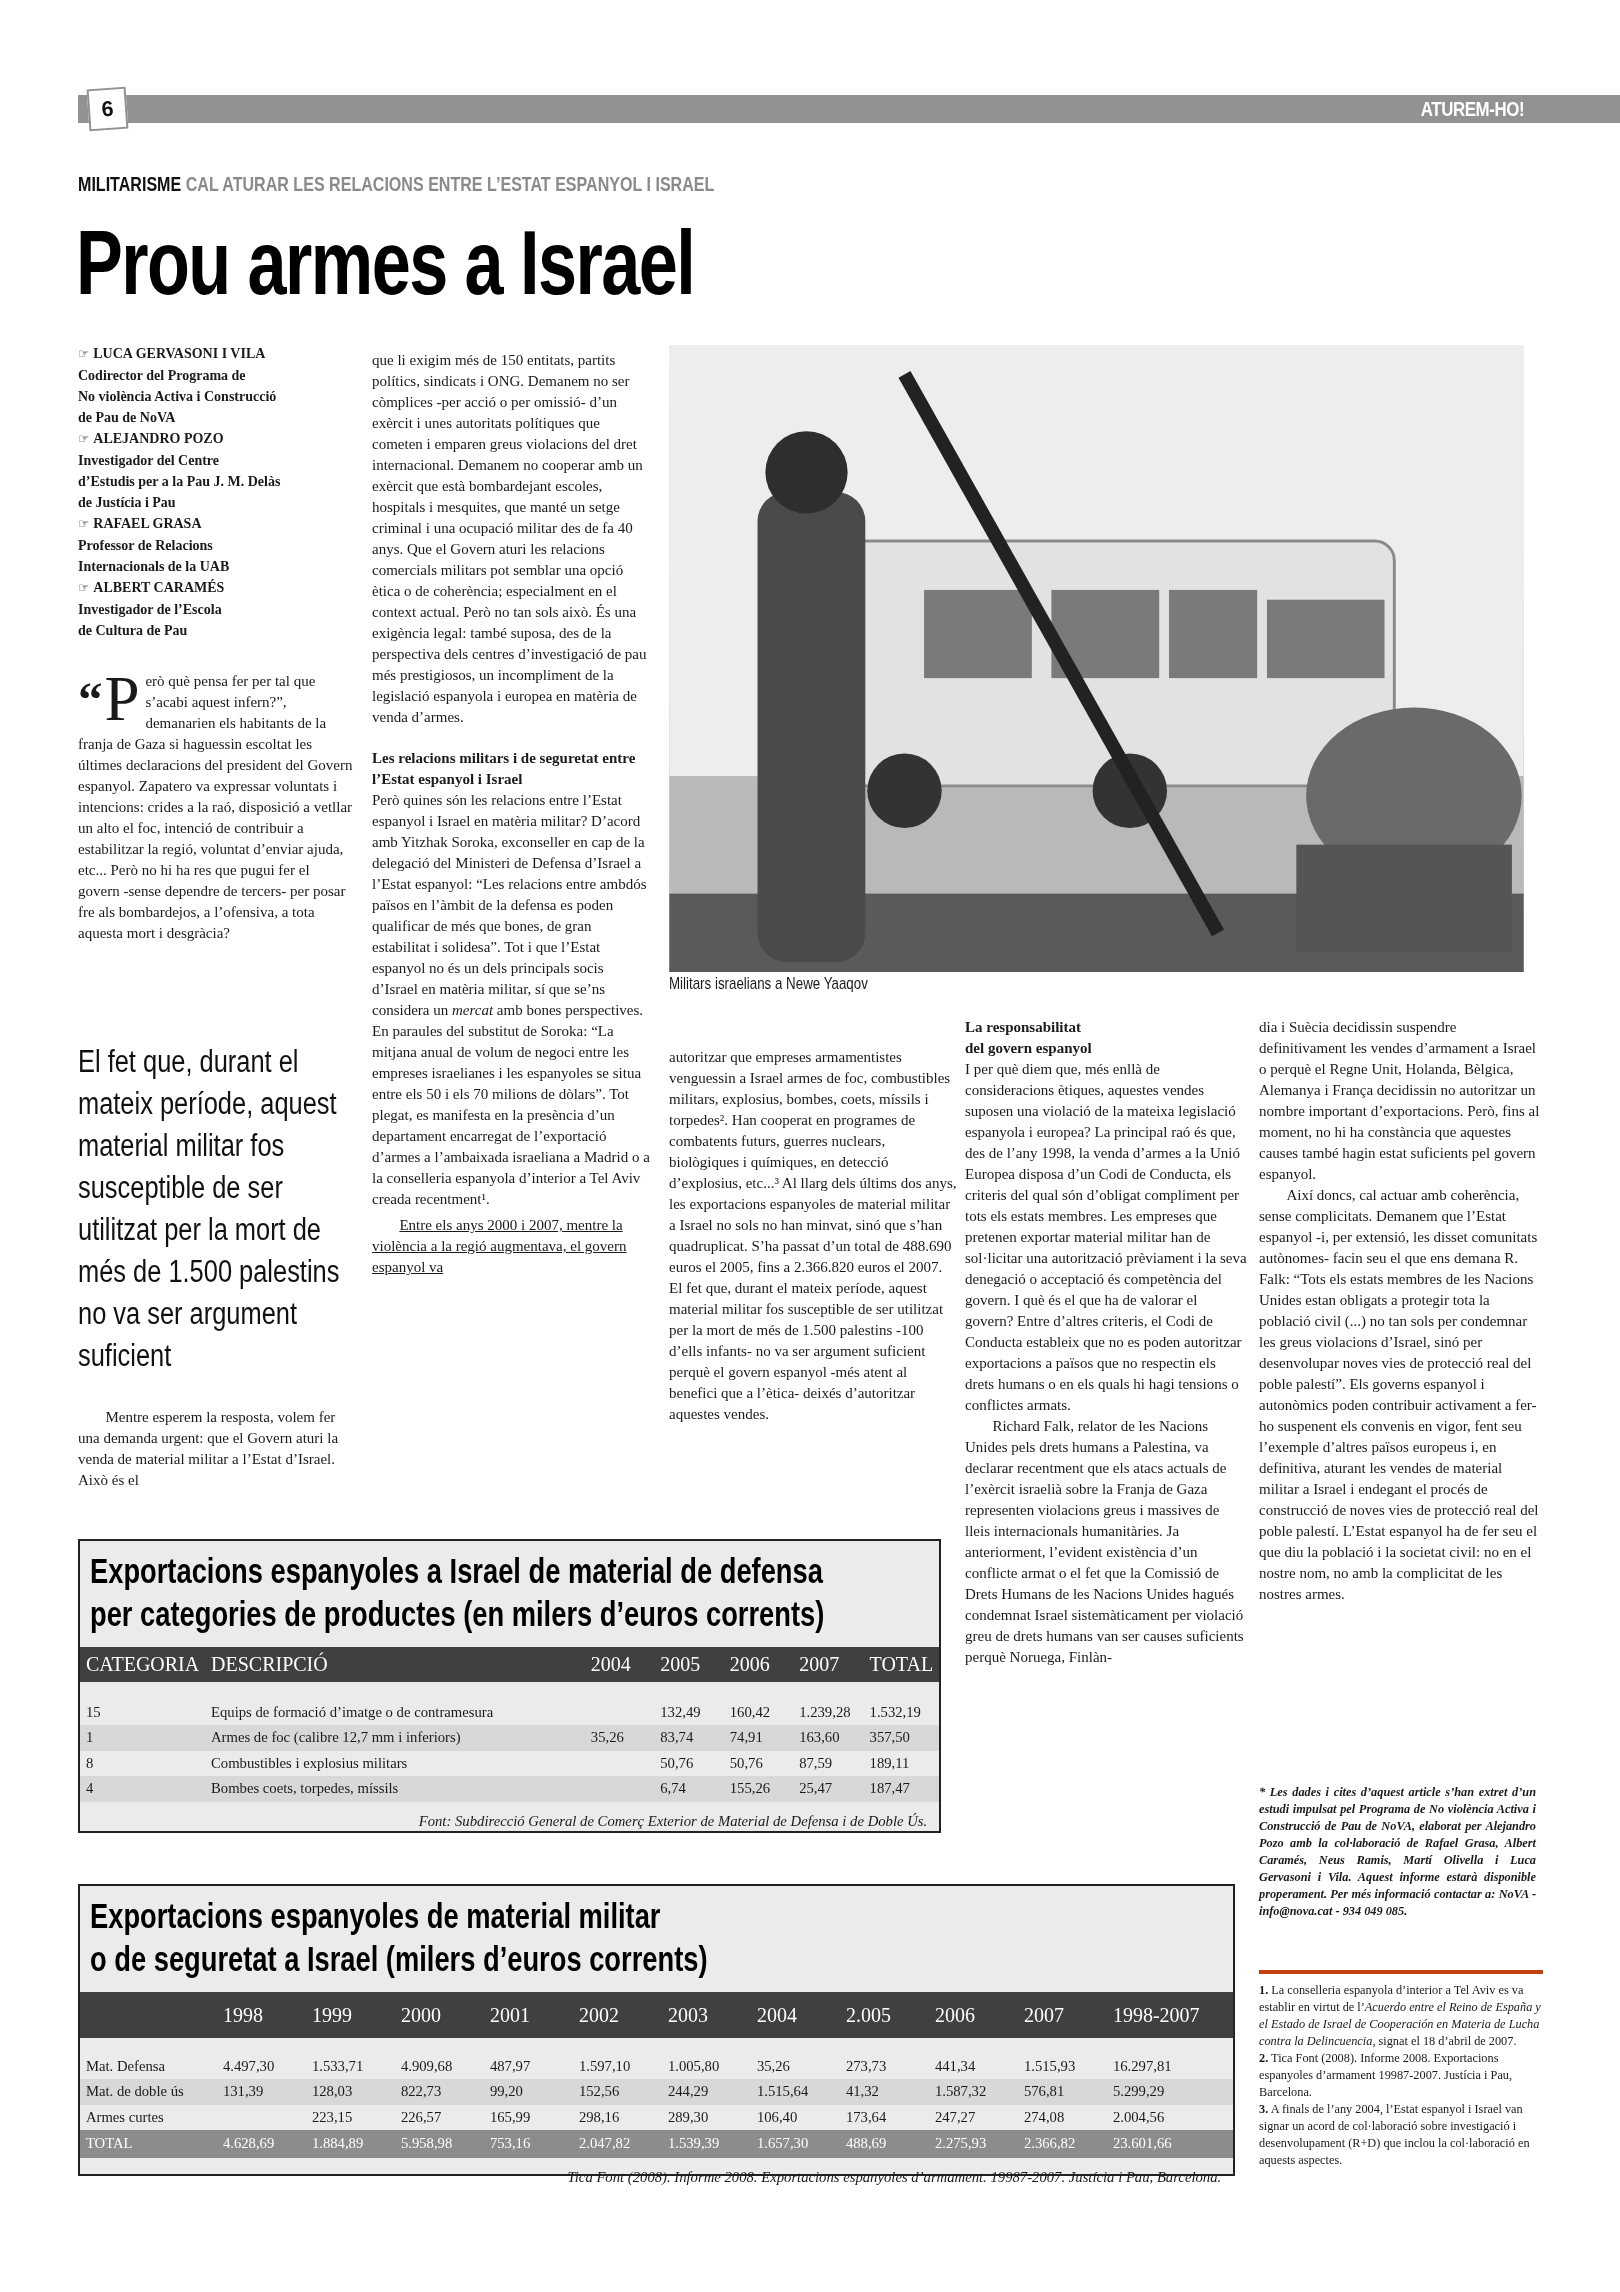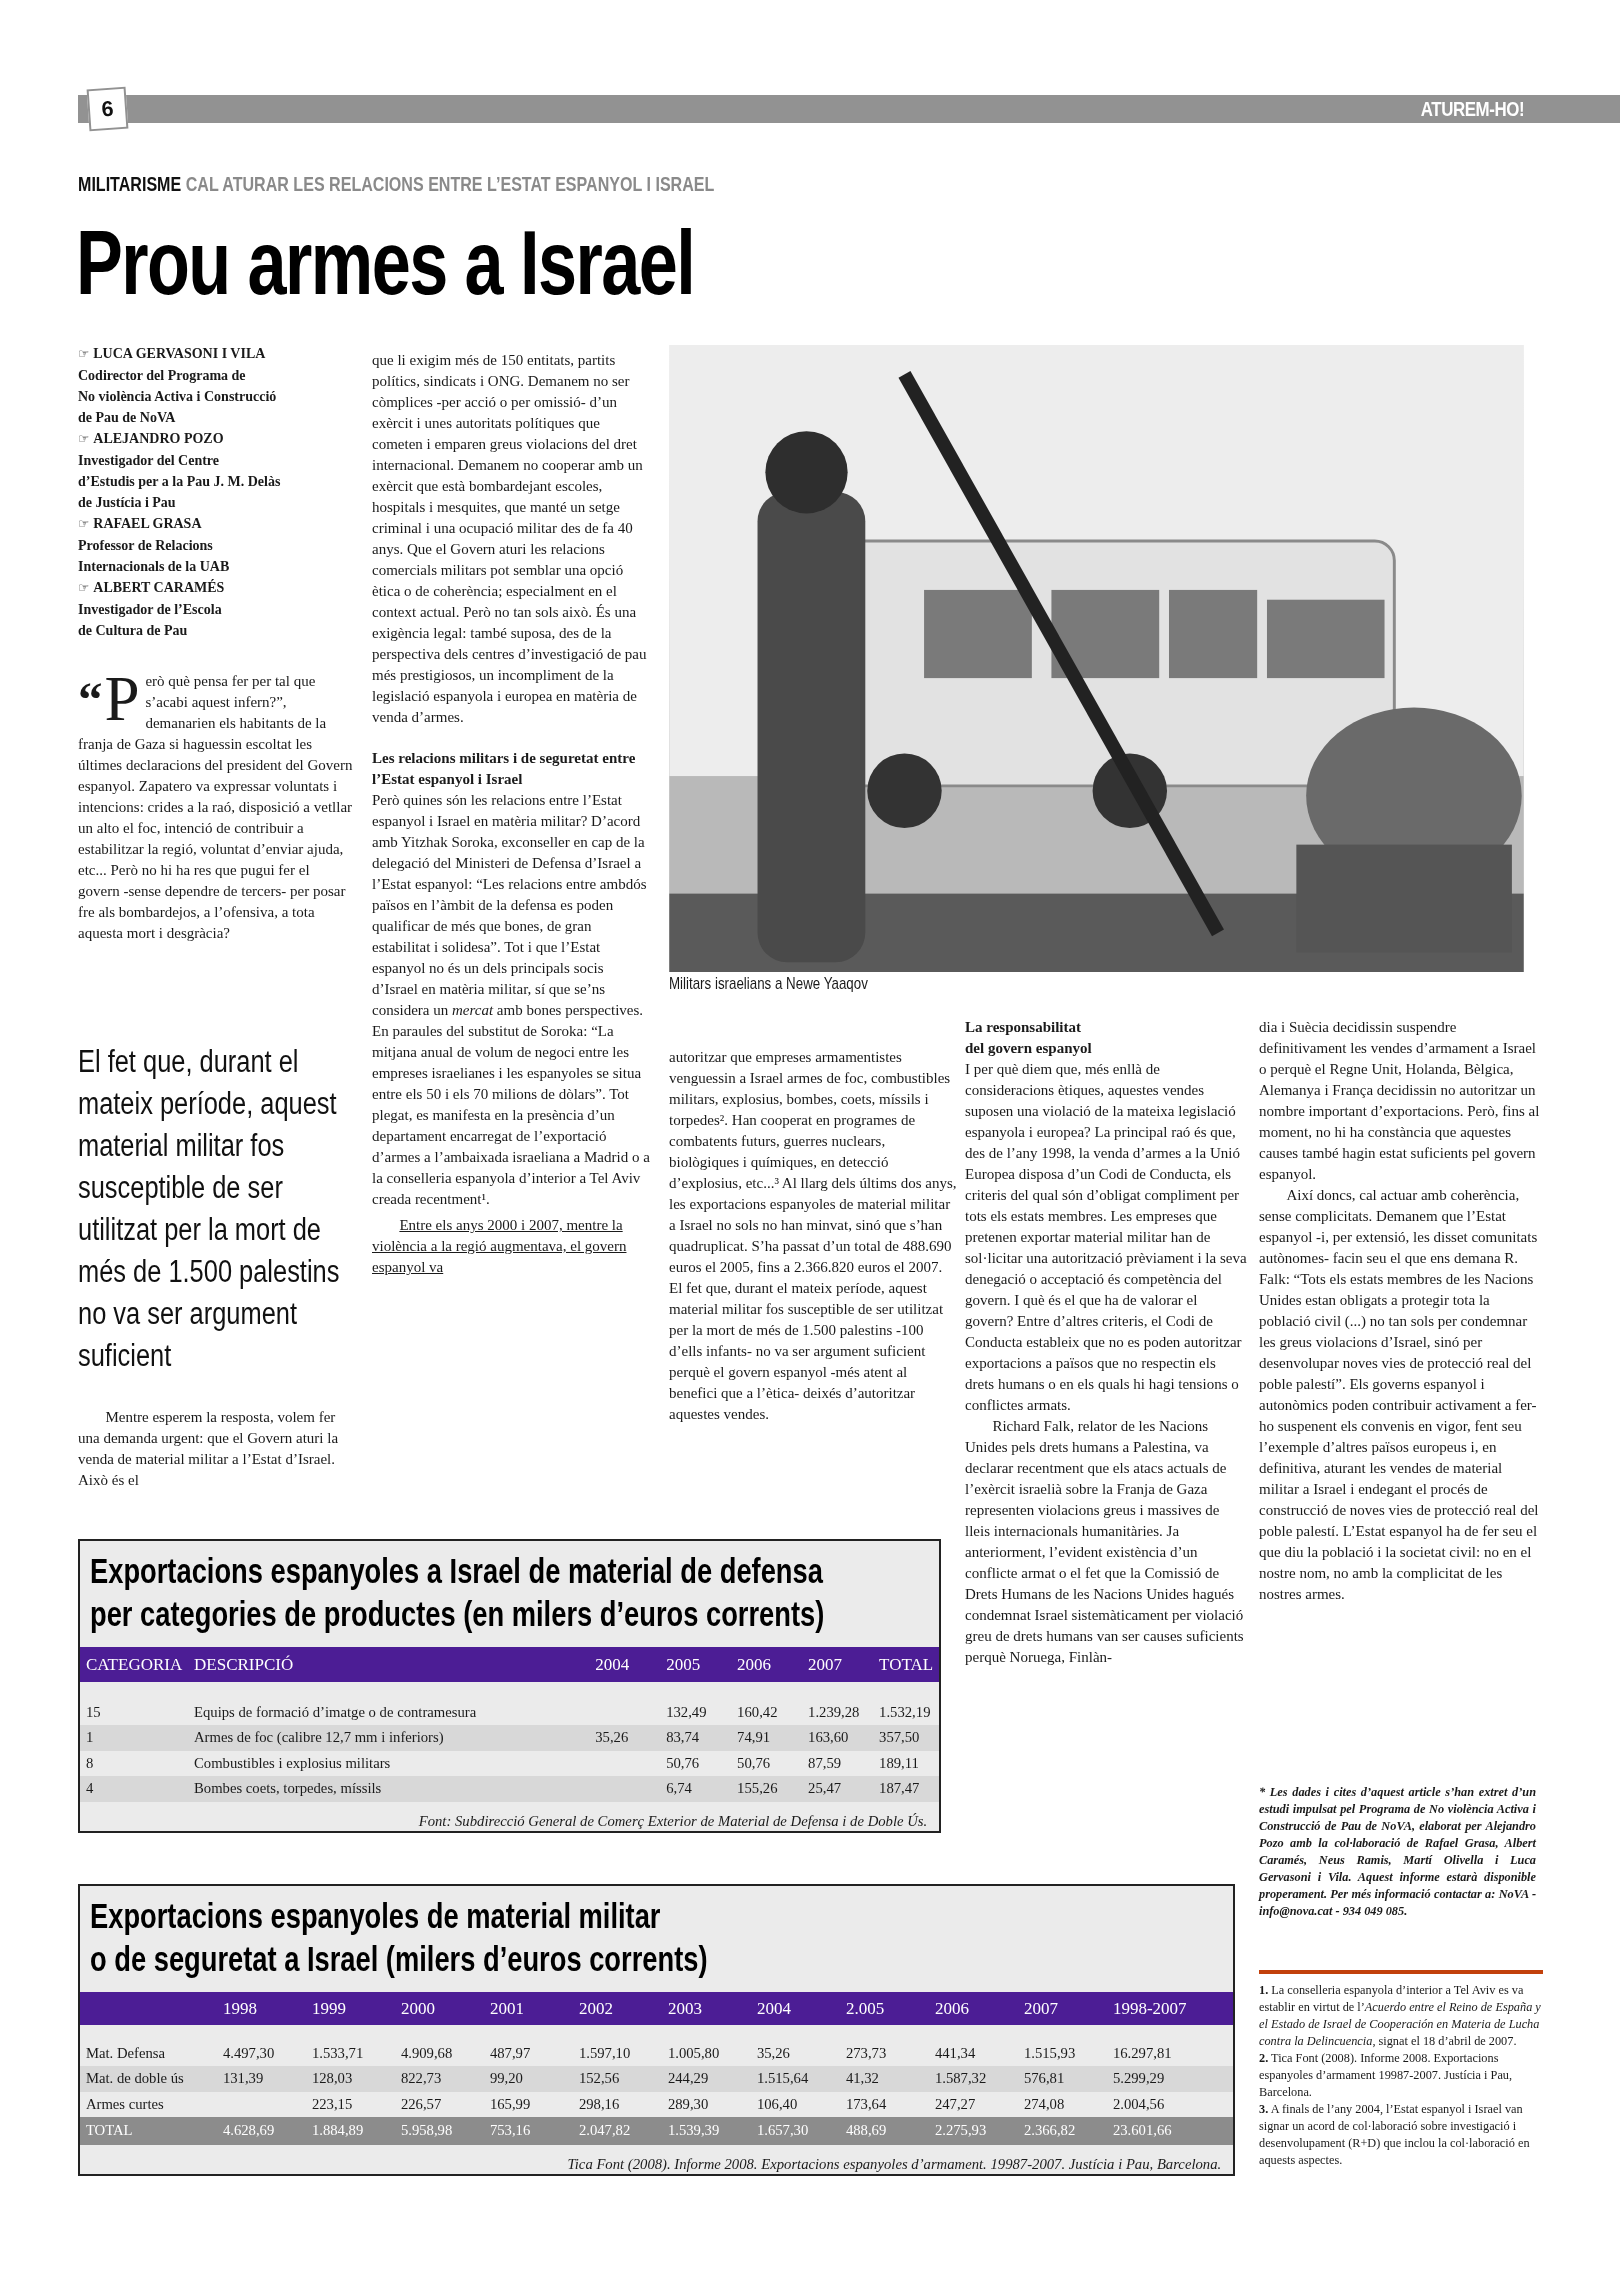--- a/index.html
+++ b/index.html
@@ -28,21 +28,21 @@
   .dropcap { float: left; font-size: 63px; line-height: 53px; margin: 2px 5.9px 0 0; font-family: "Liberation Serif", serif; }
   .dropcap .q { font-size: 49px; vertical-align: top; font-weight: bold; margin-right: 2px; }
 
   .pullquote { position: absolute; left: 78px; top: 1041px; width: 284px; font-family: "Liberation Sans", sans-serif; font-size: 31px; line-height: 42px; transform: scaleX(0.82); transform-origin: left top; width: 343px; color: #111; }
 
   .photo { position: absolute; left: 669px; top: 345px; width: 855px; height: 627px; background: linear-gradient(180deg, #f2f2f2 0%, #e9e9e9 35%, #cfcfcf 60%, #bdbdbd 80%, #9a9a9a 100%); overflow: hidden; }
   .caption { position: absolute; left: 669px; top: 975px; font-family: "Liberation Sans", sans-serif; font-size: 15.7px; transform: scaleX(0.85); transform-origin: left top; white-space: nowrap; }
 
   .box { position: absolute; left: 78px; background: #ebebeb; border: 2px solid #222; }
   .box-title { font-family: "Liberation Sans", sans-serif; font-weight: bold; font-size: 35px; line-height: 43px; transform: scaleX(0.78); transform-origin: left top; white-space: nowrap; color: #000; }
-  .box .hdr { background: #4c1d95; color: #fff; font-size: 17px; }
+  .box .hdr { background: #404040; color: #fff; font-size: 20px; }
   .box table { border-collapse: collapse; width: 100%; font-size: 14.7px; }
   .box td, .box th { text-align: left; font-weight: normal; padding: 0 5.9px; }
   .box .row-alt { background: #d8d8d8; }
   .box .row-total { background: #8c8c8c; color: #fff; }
   .source { font-style: italic; font-size: 14.7px; text-align: right; }
 
   .notes { position: absolute; left: 1259px; top: 1784px; width: 277px; font-size: 12.3px; line-height: 17px; font-style: italic; text-align: justify; font-weight: bold; }
   .footnotes { position: absolute; left: 1259px; top: 1970px; width: 284px; border-top: 4px solid #c2410c; padding-top: 7.8px; font-size: 12.3px; line-height: 17px; }
   .footnotes b { font-weight: bold; }
 </style>
@@ -220,21 +220,21 @@
     <div class="box-title">Exportacions espanyoles de material militar</div>
     <div class="box-title">o de seguretat a Israel (milers d’euros corrents)</div>
   </div>
   <table>
     <colgroup>
         <col style="width:137px">
         <col span="10" style="width:89px">
         <col>
       </colgroup>
     <tbody>
-        <tr class="hdr" style="height:33px;">
+        <tr class="hdr" style="height:46px;">
       <th></th>
       <th>1998</th>
       <th>1999</th>
       <th>2000</th>
       <th>2001</th>
       <th>2002</th>
       <th>2003</th>
       <th>2004</th>
       <th>2.005</th>
       <th>2006</th>

